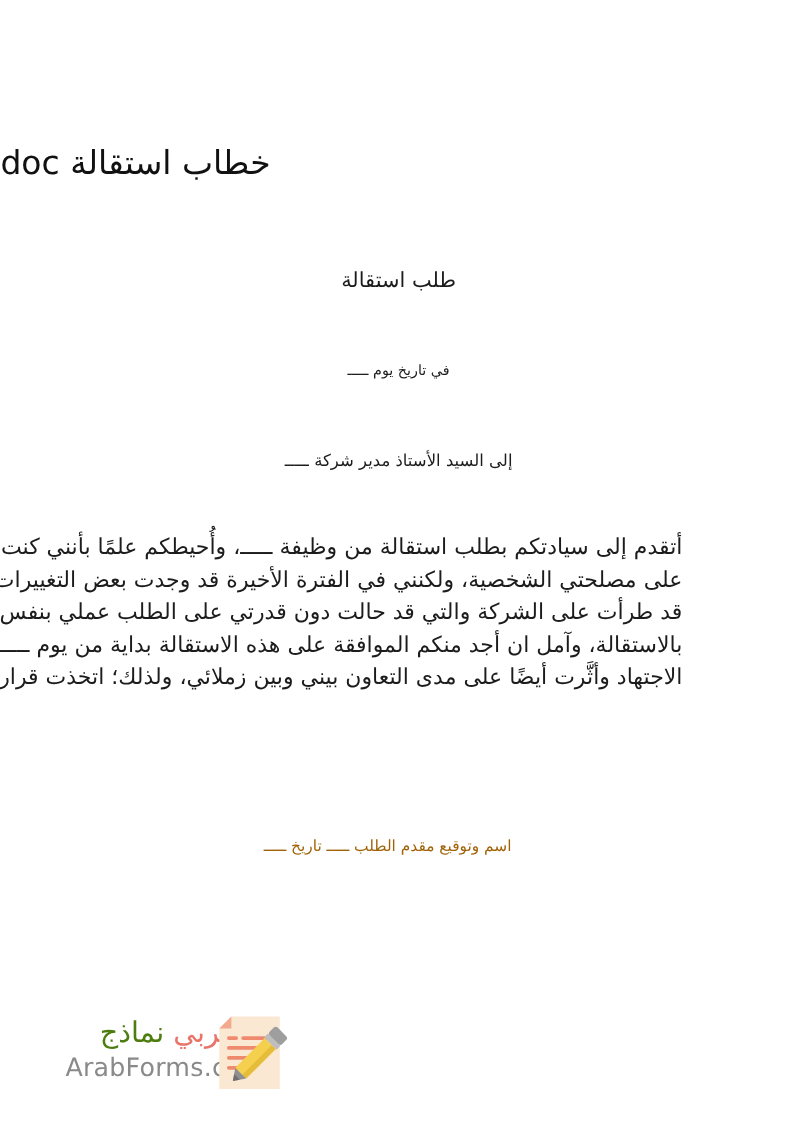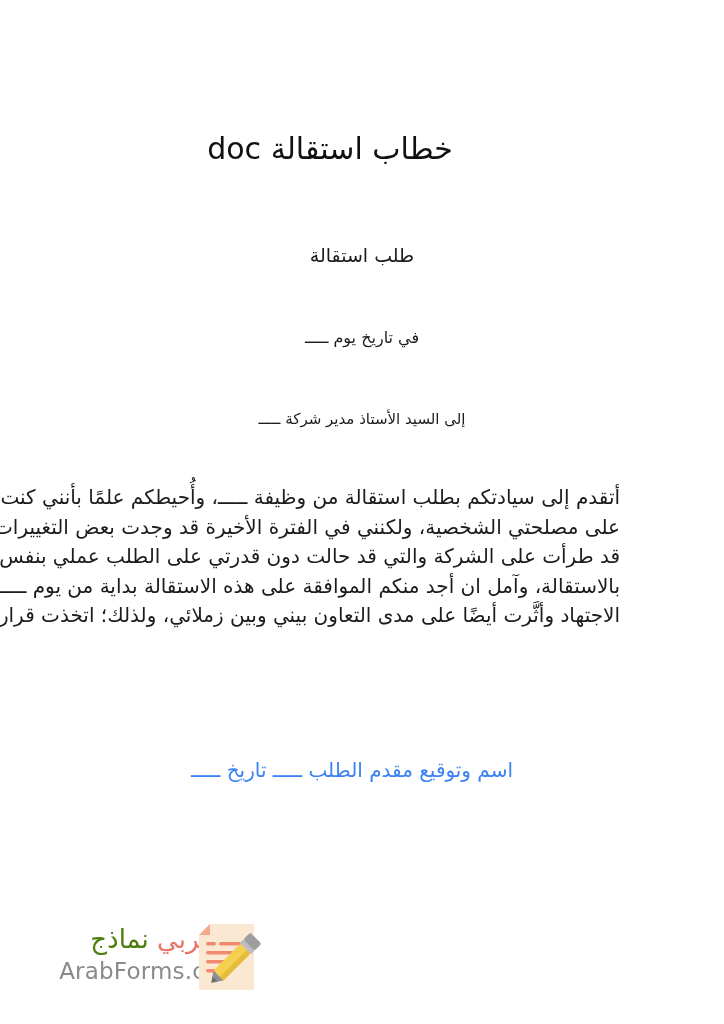--- a/index.html
+++ b/index.html
@@ -23,21 +23,21 @@
     height: 1024px;
     box-sizing: border-box;
   }
 
   
   .doc-title {
     position: absolute;
     top: 128px;
     left: 0;
     width: 660px;
-    text-align: center;
+    text-align: left;
     font-size: 30px;
     line-height: 42px;
     font-weight: 400;
     color: #111111;
     direction: rtl;
     letter-spacing: 0px;
   }
 
   
   .sub-heading {
@@ -51,21 +51,21 @@
     direction: rtl;
     color: #1c1c1c;
   }
 
   .date-line {
     position: absolute;
     top: 325px;
     left: 0;
     width: 724px;
     text-align: center;
-    font-size: 16px;
+    font-size: 13px;
     line-height: 26px;
     direction: rtl;
     color: #1c1c1c;
   }
 
   .recipient-line {
     position: absolute;
     top: 406px;
     left: 0;
     width: 724px;
@@ -93,24 +93,24 @@
     white-space: nowrap;
   }
 
   
   .signature-line {
     position: absolute;
     top: 757px;
     left: 0;
     width: 704px;
     text-align: center;
-    font-size: 20px;
-    line-height: 26px;
-    direction: rtl;
-    color: #3b82f6;
+    font-size: 14px;
+    line-height: 26px;
+    direction: rtl;
+    color: #a16207;
   }
 
   
   .footer-logo {
     position: absolute;
     left: 44px;
     top: 920px;
     width: 260px;
     height: 78px;
     direction: ltr;

